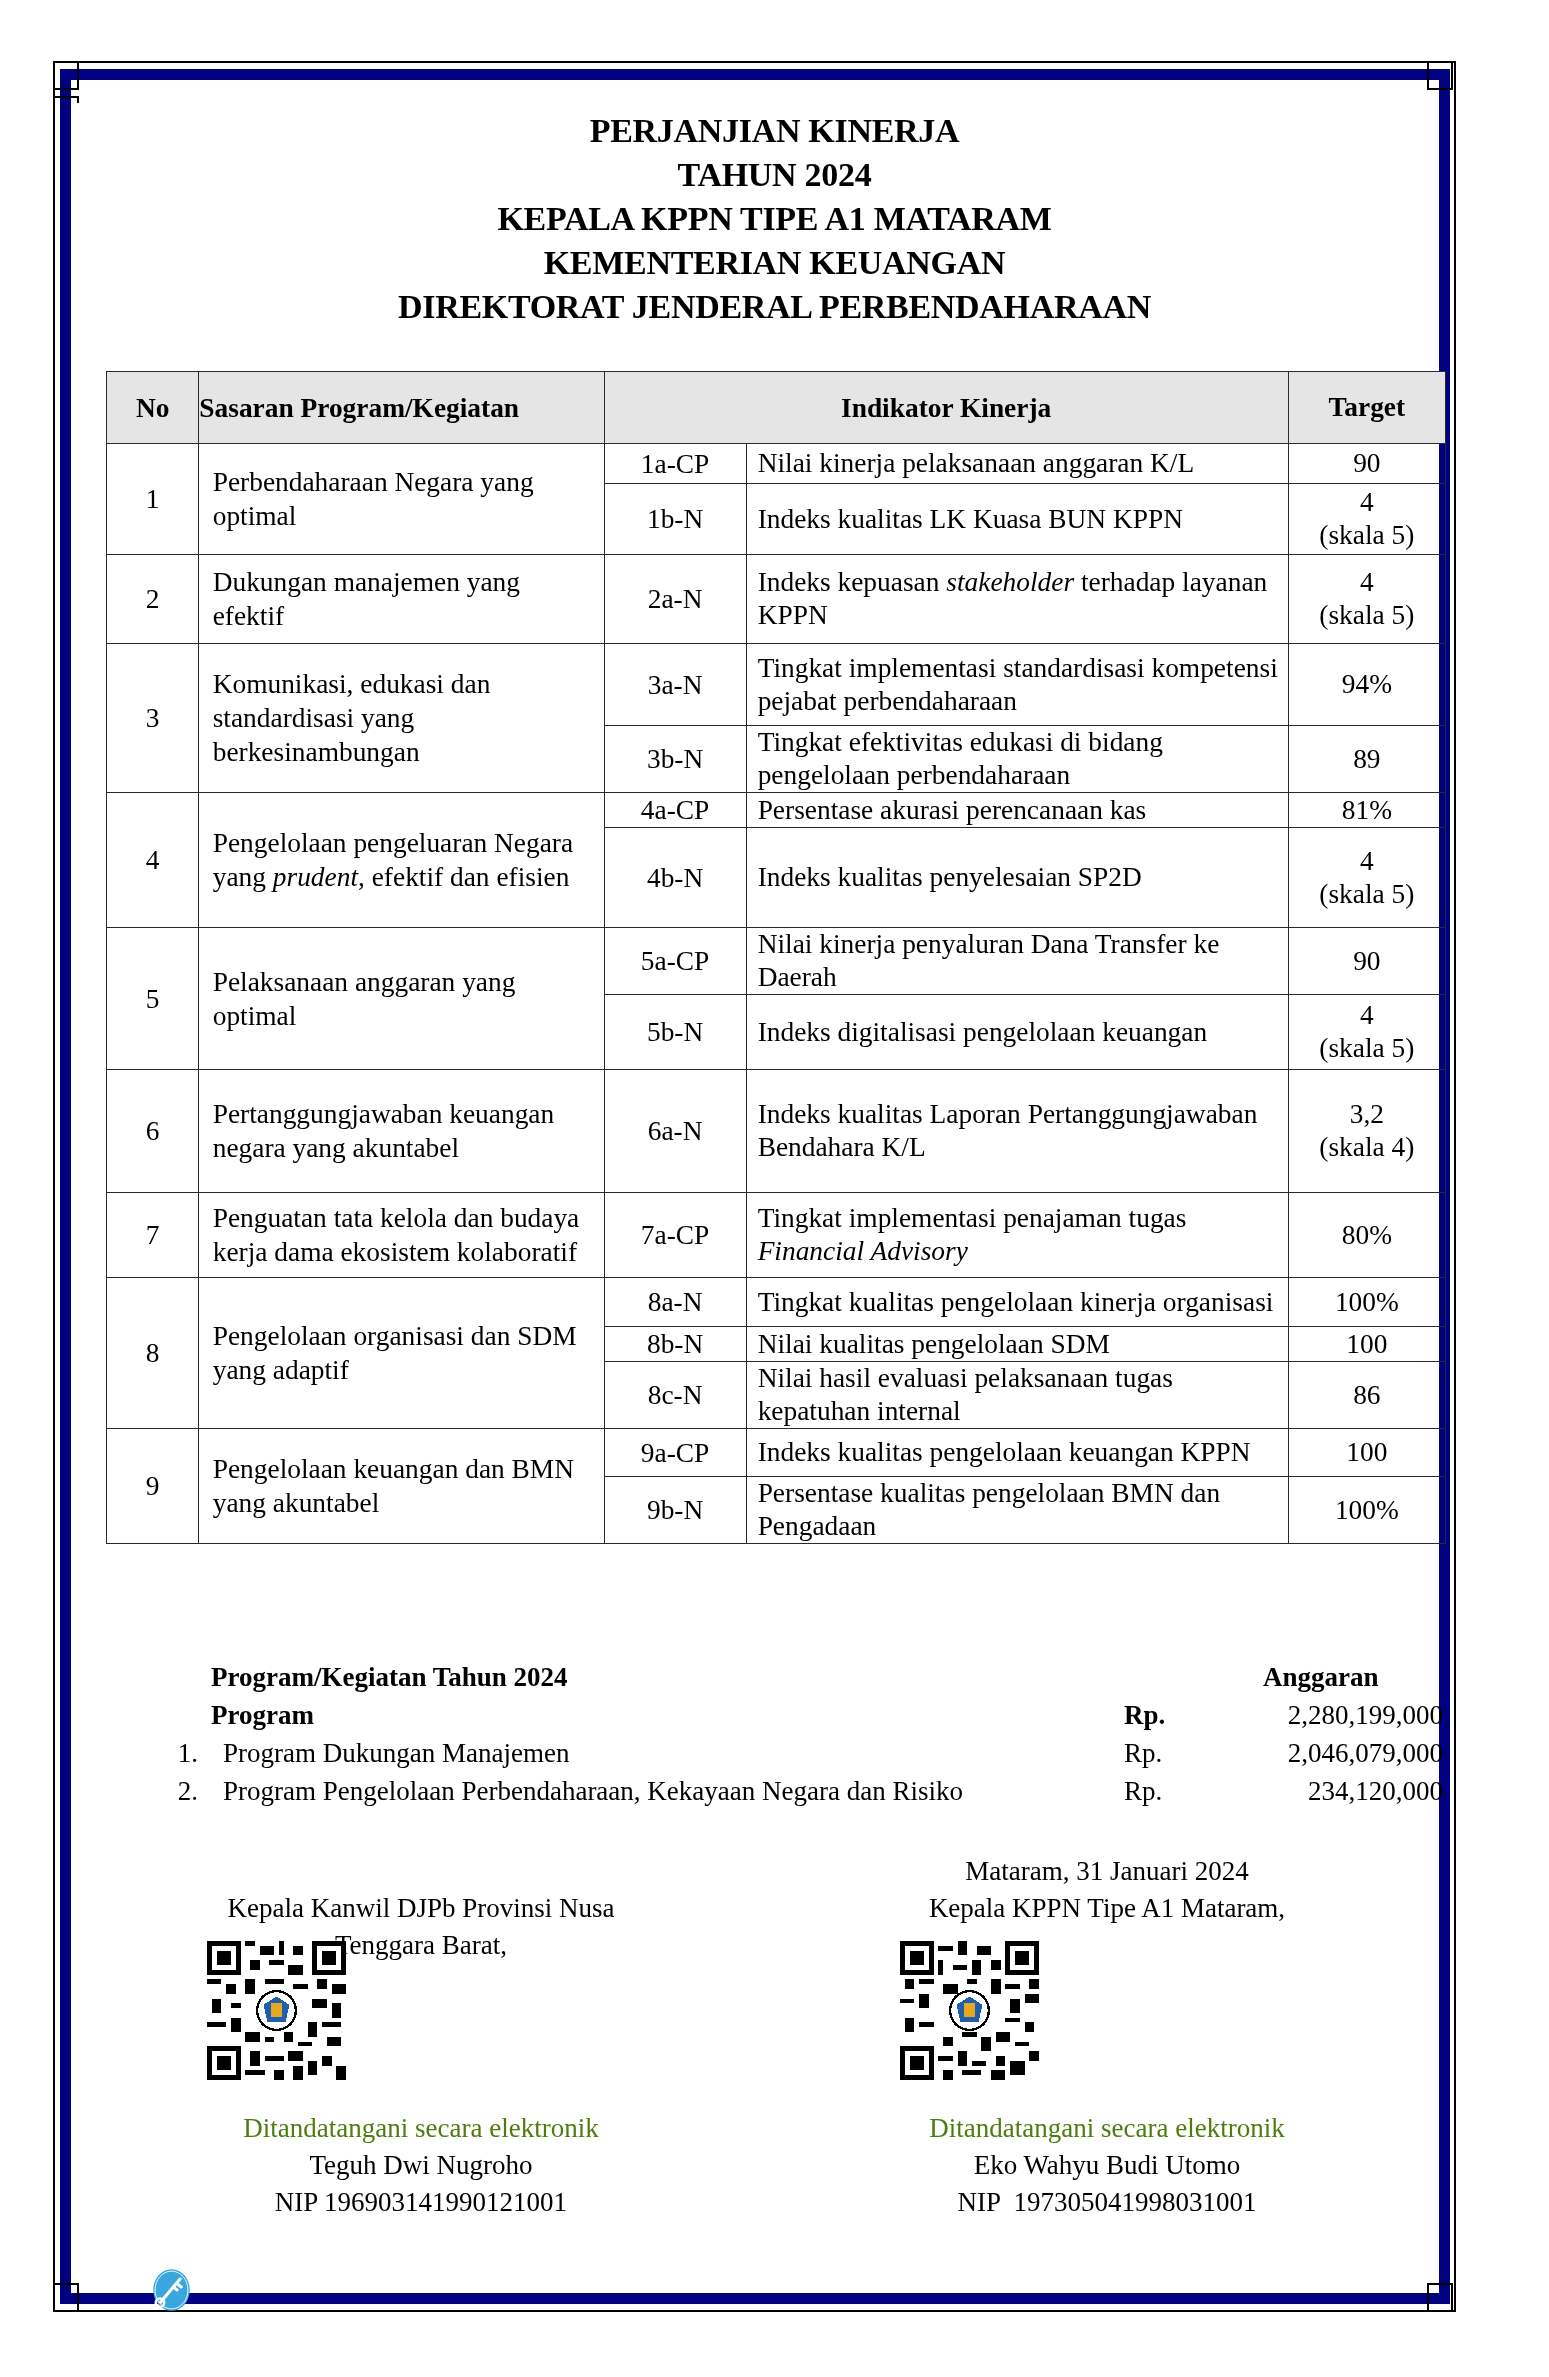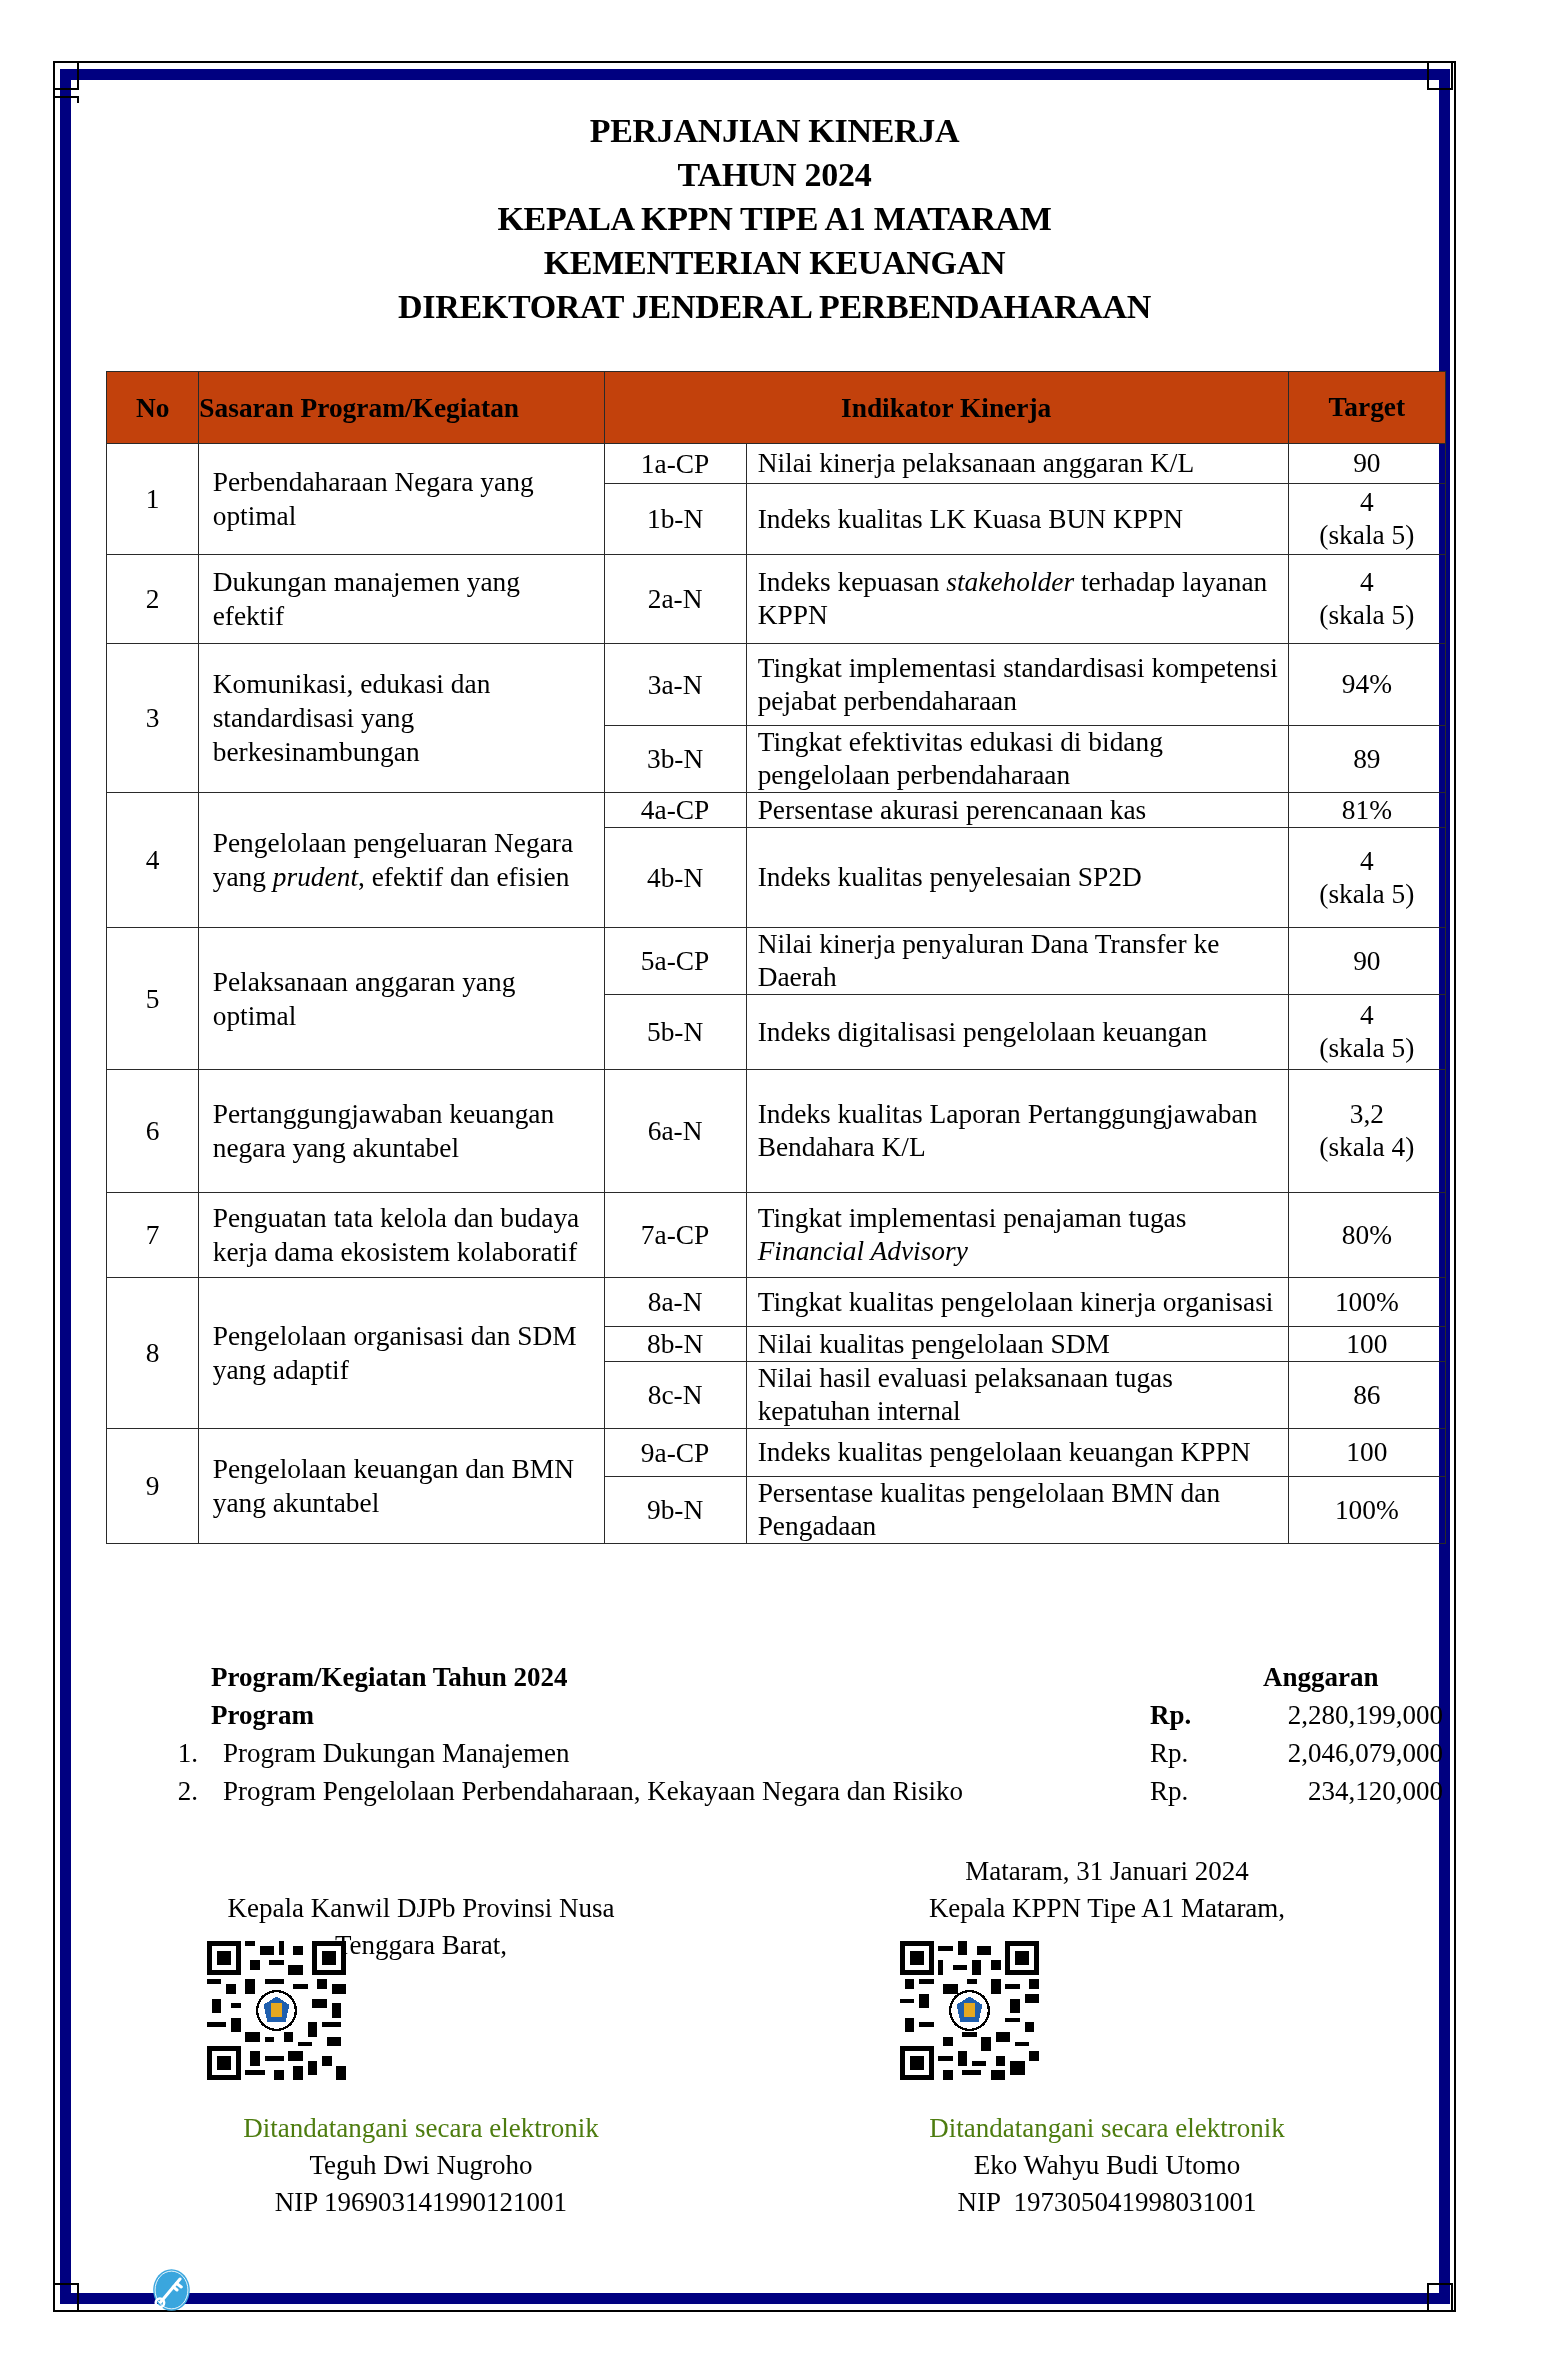--- a/index.html
+++ b/index.html
@@ -12,36 +12,36 @@
   .corner { position:absolute; width:26px; height:29px; border:2.4px solid #000; box-sizing:border-box; background:transparent; }
 
   .title-block { position:absolute; left:0; top:109px; width:1549px; text-align:center;
                  font-family:"Liberation Serif","DejaVu Serif",serif; font-weight:bold;
                  font-size:34px; line-height:44px; letter-spacing:-0.3px; }
   .title-block div { white-space:nowrap; }
 
   .tbl { position:absolute; left:106px; top:371px; width:1340px; border-collapse:collapse;
          font-family:"Liberation Serif","DejaVu Serif",serif; font-size:27.4px; line-height:34px; }
   .tbl th, .tbl td { border:1.8px solid #2a2a2a; padding:0; vertical-align:middle; }
-  .tbl th { background:#c2410c; font-weight:bold; height:71px; text-align:center; font-size:27.4px; }
+  .tbl th { background:#e5e5e5; font-weight:bold; height:71px; text-align:center; font-size:27.4px; }
   .c-no { width:94px; text-align:center; }
   .c-sas { width:392px; text-align:left; padding-left:13.4px !important; padding-right:6.1px !important; }
   .c-code { width:146px; text-align:center;margin-left:8px; }
   .c-ind { width:539px; text-align:left; padding-left:11px !important; padding-right:4.9px !important; line-height:33px; }
   .c-tgt { width:160px; text-align:center; line-height:33px; }
   .tbl th.c-sas { text-align:left; padding-left:0 !important; }
   .it { font-style:italic; }
 
   .budget { position:absolute; left:174px; top:1658px; width:1263px;
             font-family:"Liberation Serif","DejaVu Serif",serif; font-size:27px; line-height:38px; }
   .brow { position:relative; height:38px; }
   .brow .lbl { position:absolute; left:0; top:0; white-space:nowrap;margin-left:37px; }
   .brow .num { position:absolute; left:3.7px; top:0; }
   .brow .prog { position:absolute; left:49px; top:0; white-space:nowrap; }
-  .brow .rp { position:absolute; left:976px; top:0; }
+  .brow .rp { position:absolute; left:950px; top:0; }
   .brow .amt { position:absolute; right:-6.1px; top:0; text-align:right; }
   .brow .hdr-amt { position:absolute; left:1089px; top:0; }
   .bold { font-weight:bold; }
 
   .sig { position:absolute; font-family:"Liberation Serif","DejaVu Serif",serif; font-size:27px; line-height:37px; text-align:center; }
   .sig .muted { color:#4d7c0f; }
   .qr { position:absolute; width:139px; height:139px; background:#fff; }
   .qr svg { width:100%; height:100%; display:block; }
 
   .key-badge { position:absolute; left:152px; top:2268px; width:39px; height:44px; }

